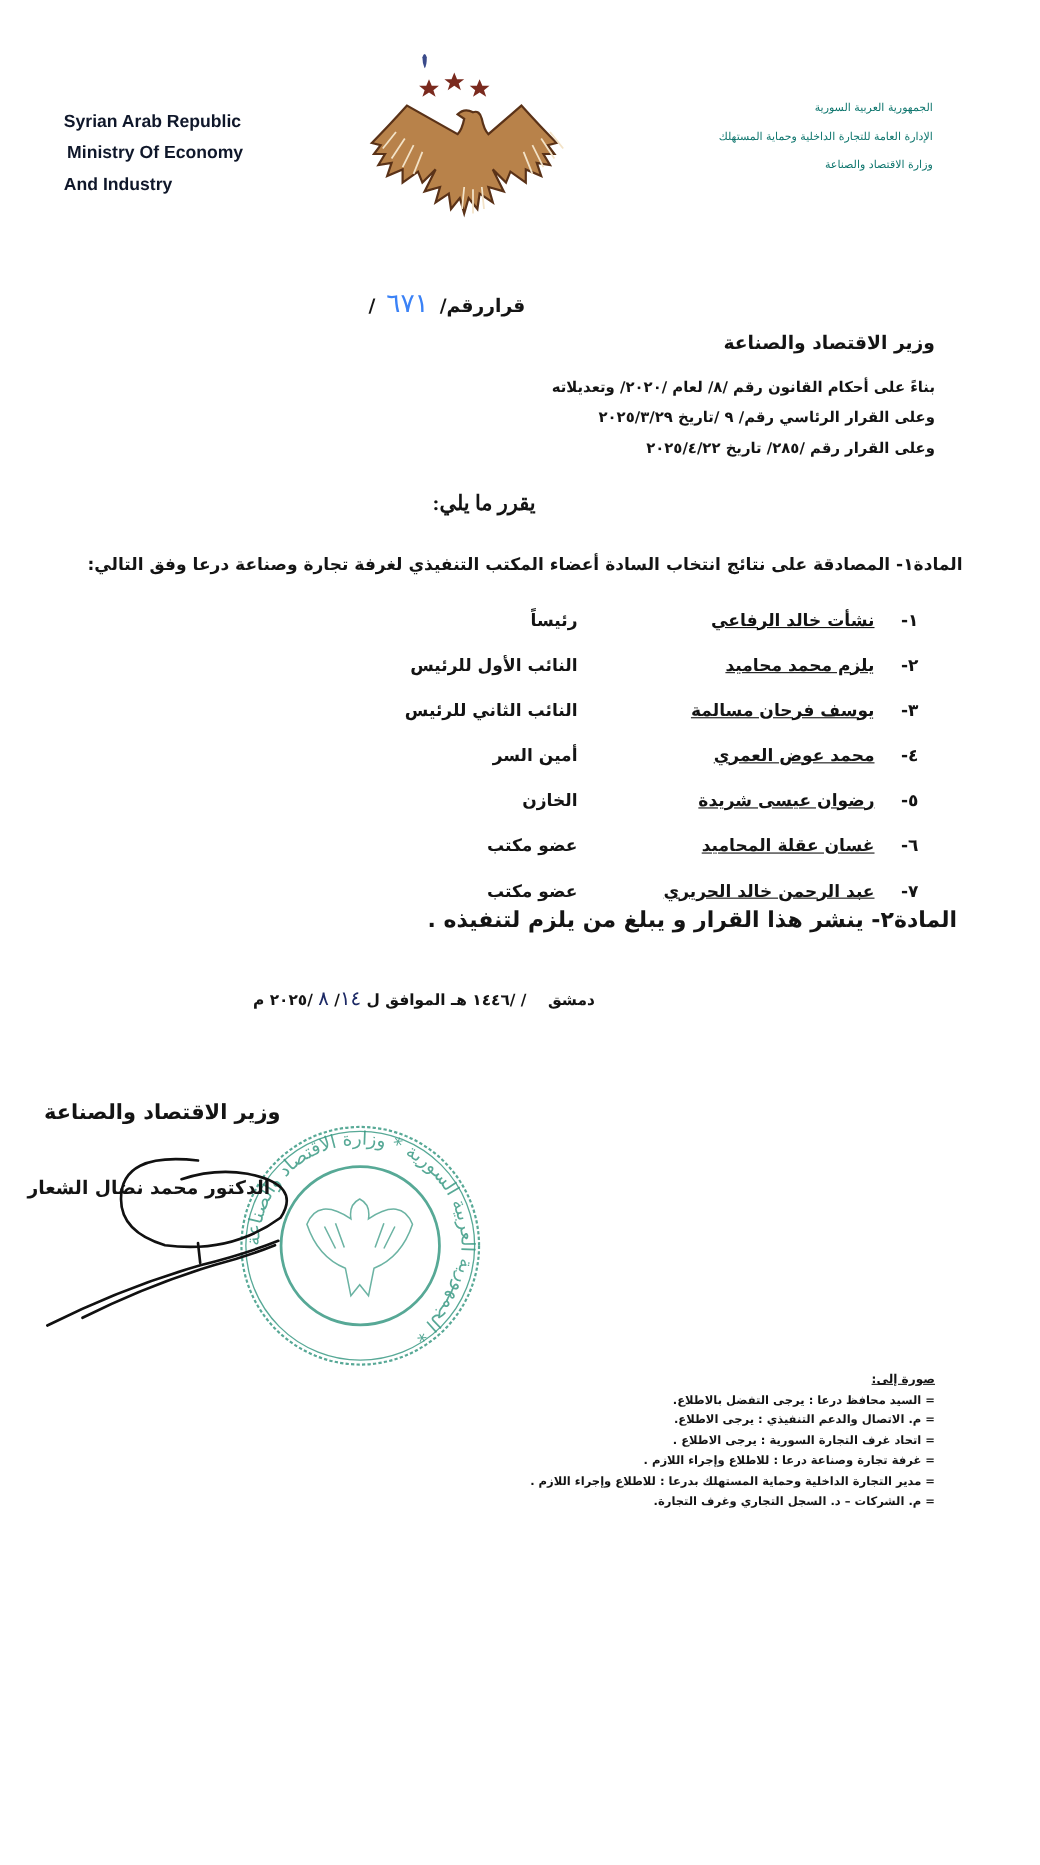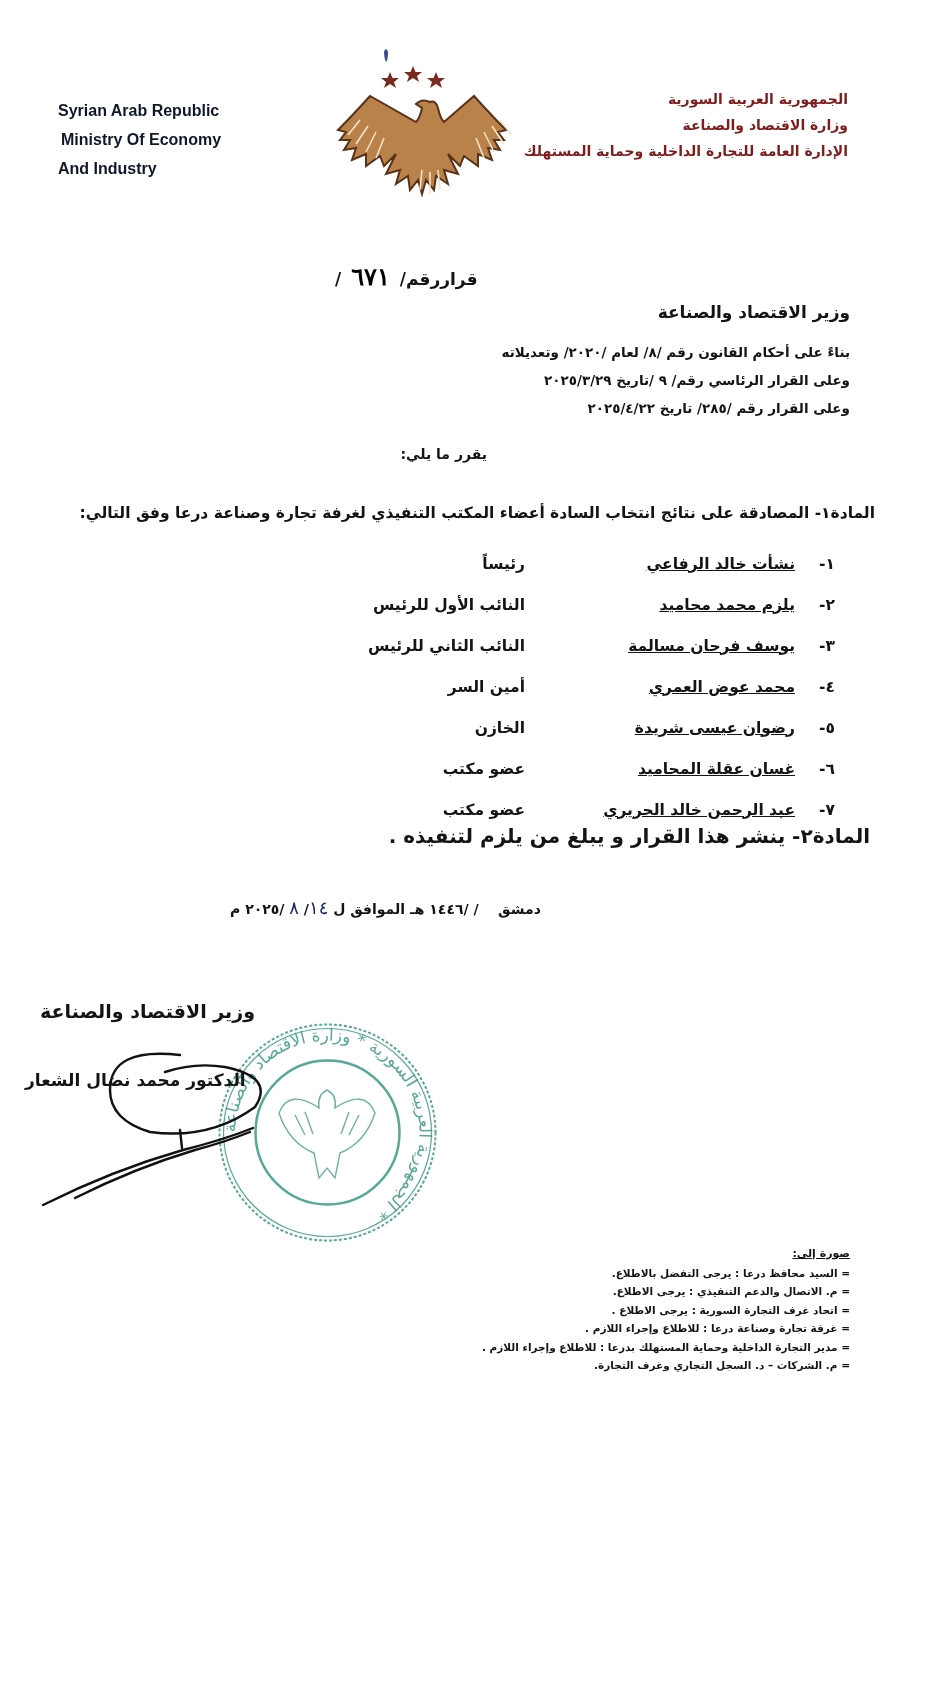--- a/index.html
+++ b/index.html
@@ -6,31 +6,31 @@
     body {
       width: 945px; height: 1695px; position: relative; overflow: hidden;
       font-family: "DejaVu Sans", sans-serif; color: #141414;
     }
     .abs { position: absolute; }
     .rtl { direction: rtl; text-align: right; }
 
     
     .en-header { left: 58px; top: 96px; font-family: "Liberation Sans", sans-serif; font-weight: bold; font-size: 16px; line-height: 29px; color: #0f172a; }
     .en-header div:nth-child(2) { padding-left: 3px; }
-    .ar-header { right: 97px; top: 86px; font-size: 14px; line-height: 26px; font-weight: bold; color: #7f1d1d; }
+    .ar-header { right: 97px; top: 86px; font-size: 10px; line-height: 26px; font-weight: normal; color: #0f766e; }
 
     .eagle { left: 330px; top: 40px; width: 200px; height: 170px; }
 
     
     .decision-no { left: 335px; top: 262px; font-size: 17px; font-weight: bold; }
-    .decision-no .hand { font-family: "DejaVu Serif", serif; color: #000000; font-weight: bold; font-size: 24px; letter-spacing: 2px; margin: 16px 4px; }
+    .decision-no .hand { font-family: "DejaVu Serif", serif; color: #3b82f6; font-weight: normal; font-size: 24px; letter-spacing: 2px; margin: 16px 4px; }
 
     .minister-title { right: 95px; top: 302px; font-size: 17px; font-weight: bold; }
     .preamble { right: 95px; top: 338px; font-size: 13.5px; font-weight: bold; line-height: 28px; }
-    .decides { right: 458px; top: 446px; font-size: 14px; font-weight: bold; }
+    .decides { right: 458px; top: 446px; font-size: 19px; font-weight: bold; font-family: Liberation Serif, serif; }
 
     .article1 { right: 70px; top: 504px; font-size: 15.5px; font-weight: bold; }
     .members { right: 110px; top: 543px; width: 620px; }
     .member-row { height: 41px; display: flex; flex-direction: row-reverse; align-items: center; font-size: 15.5px; font-weight: bold; }
     .member-num { width: 40px; text-align: right; direction: rtl; }
     .member-name { width: 260px; direction: rtl; text-align: right; text-decoration: underline; }
     .member-role { width: 300px; direction: rtl; text-align: right; padding-right: 10px; }
 
     .article2 { right: 75px; top: 824px; font-size: 20px; font-weight: bold; }
 
@@ -77,22 +77,22 @@
     <line x1="154" y1="92" x2="164" y2="112"></line>
       <line x1="146" y1="98" x2="154" y2="118"></line>
     <line x1="92" y1="130" x2="90" y2="150"></line>
       <line x1="100" y1="132" x2="100" y2="154"></line>
       <line x1="108" y1="130" x2="110" y2="150"></line>
   </g>
 </svg>
 
 <div class="abs ar-header rtl">
   <div>الجمهورية العربية السورية</div>
+  <div>الإدارة العامة للتجارة الداخلية وحماية المستهلك</div>
   <div>وزارة الاقتصاد والصناعة</div>
-  <div>الإدارة العامة للتجارة الداخلية وحماية المستهلك</div>
 </div>
 
 <div class="abs decision-no rtl">
   <span>قراررقم/</span>
   <span class="hand">٦٧١</span>
   <span>/</span>
 </div>
 
 <div class="abs minister-title rtl">وزير الاقتصاد والصناعة</div>
 

